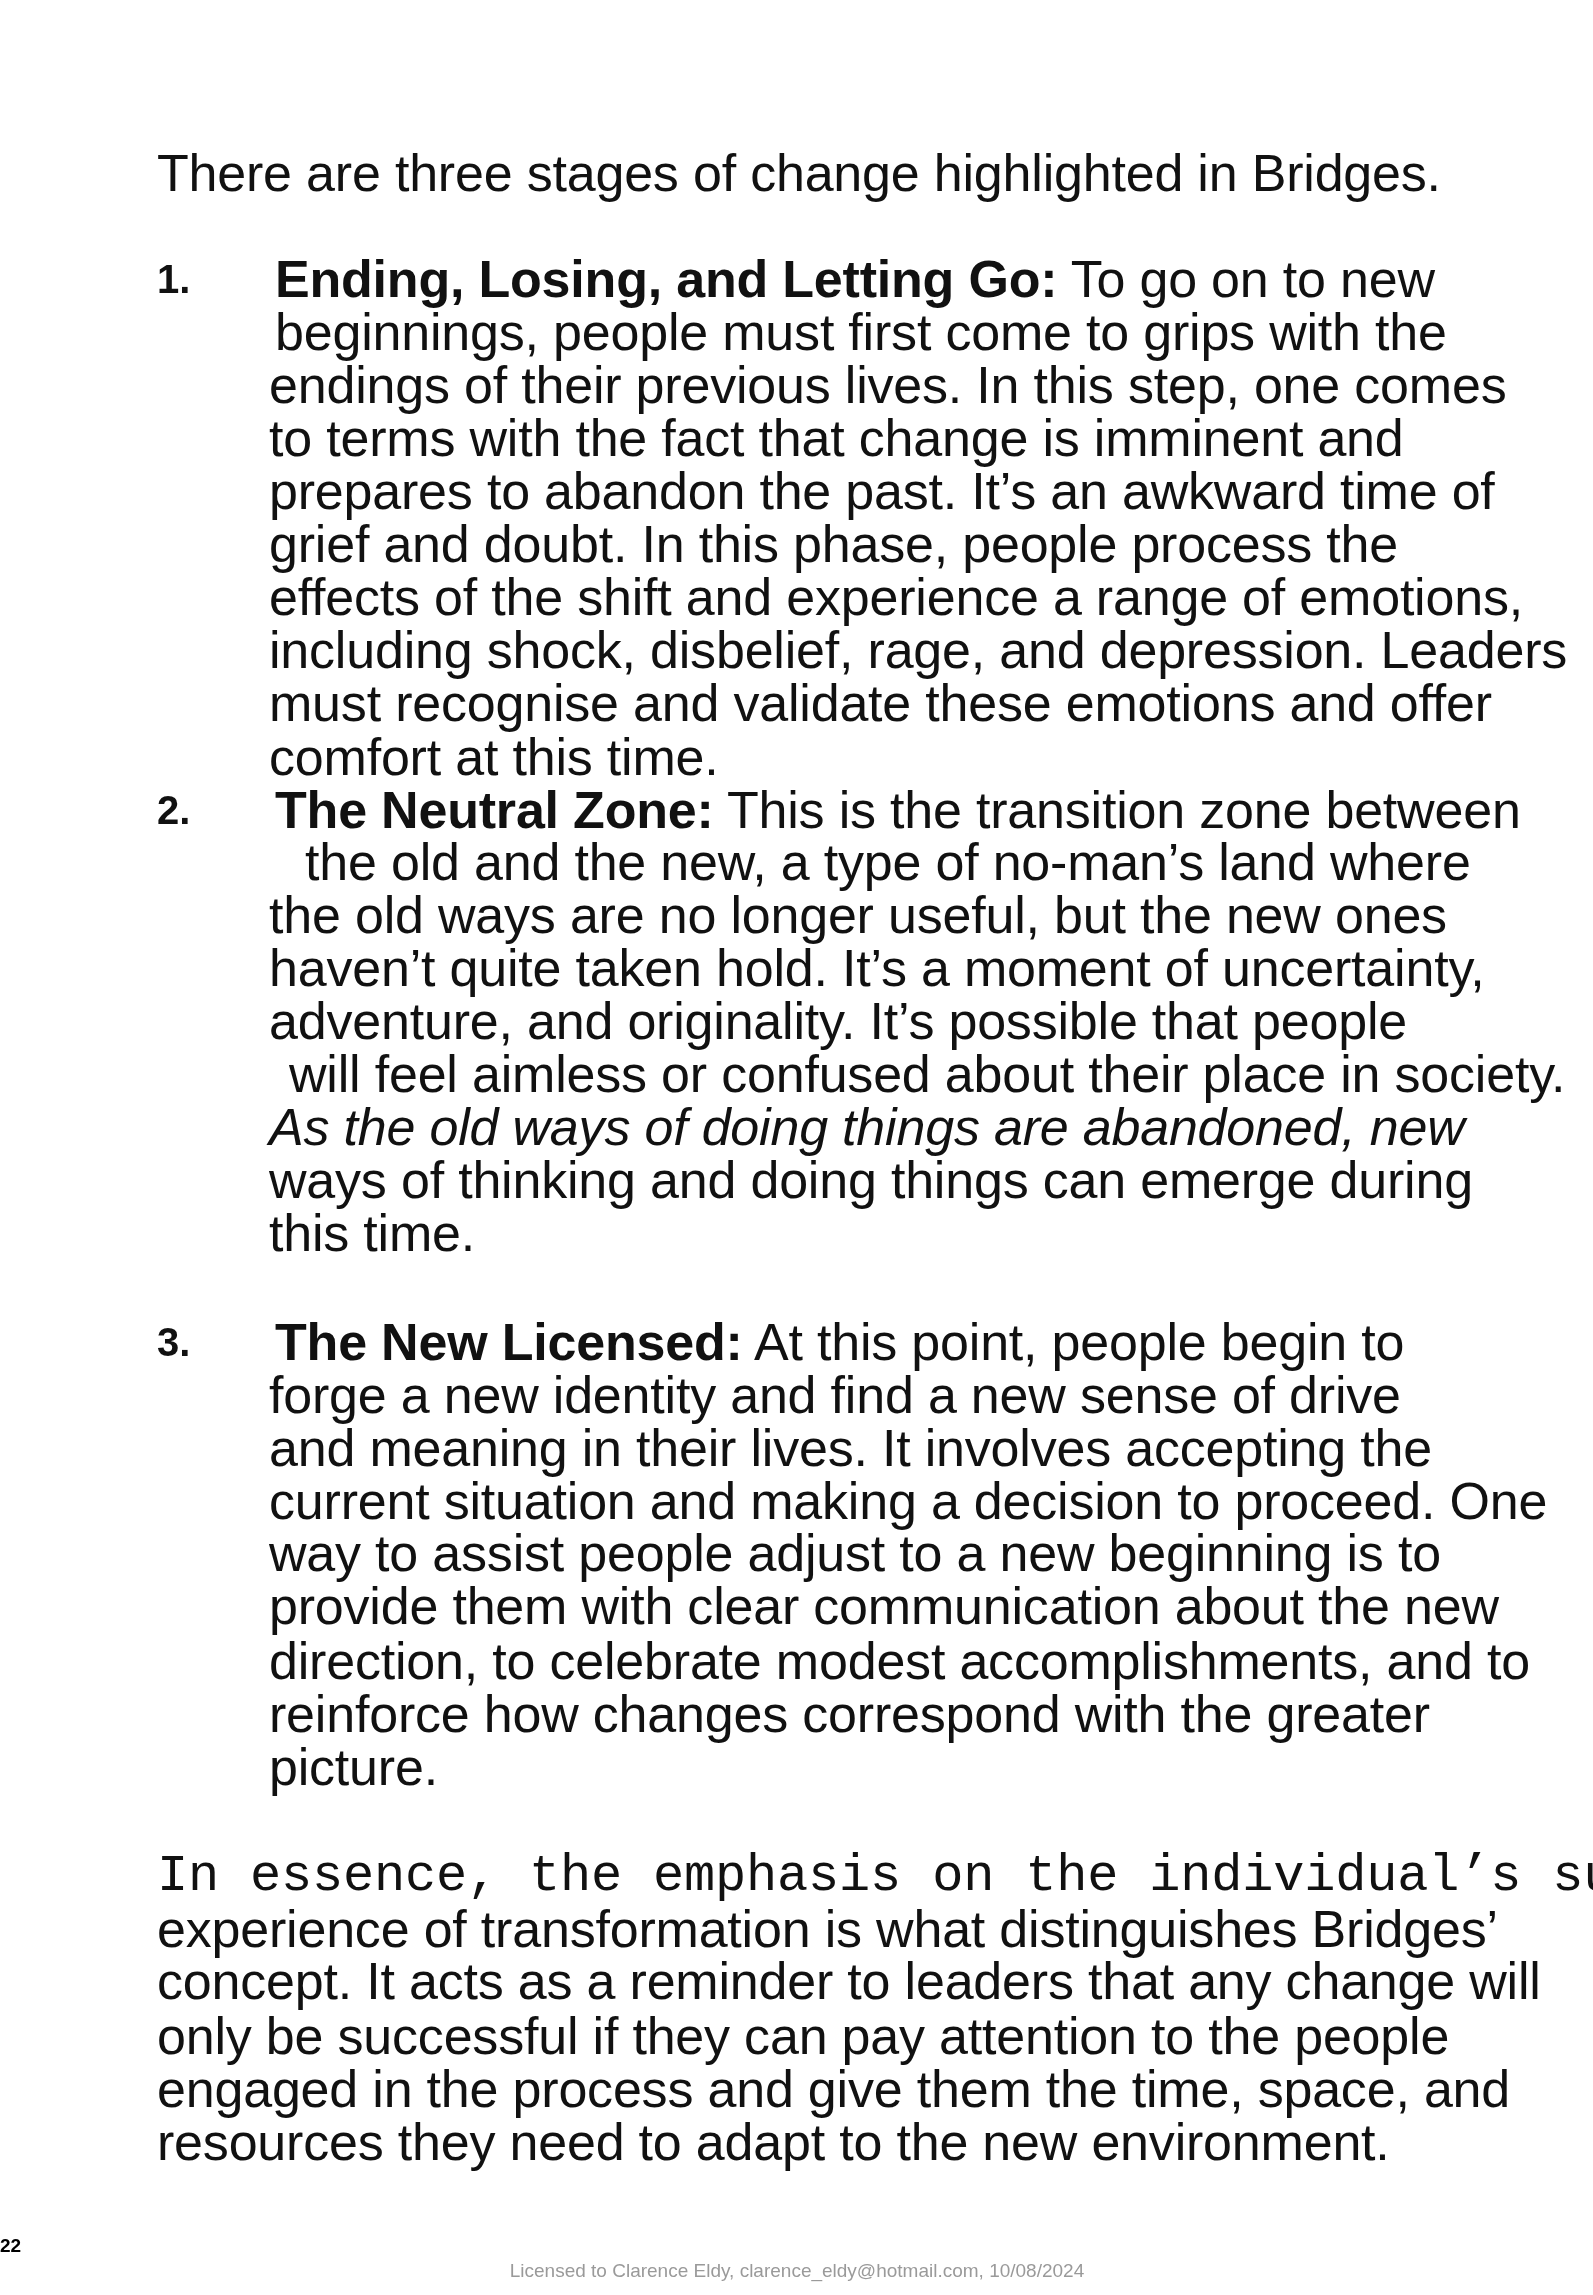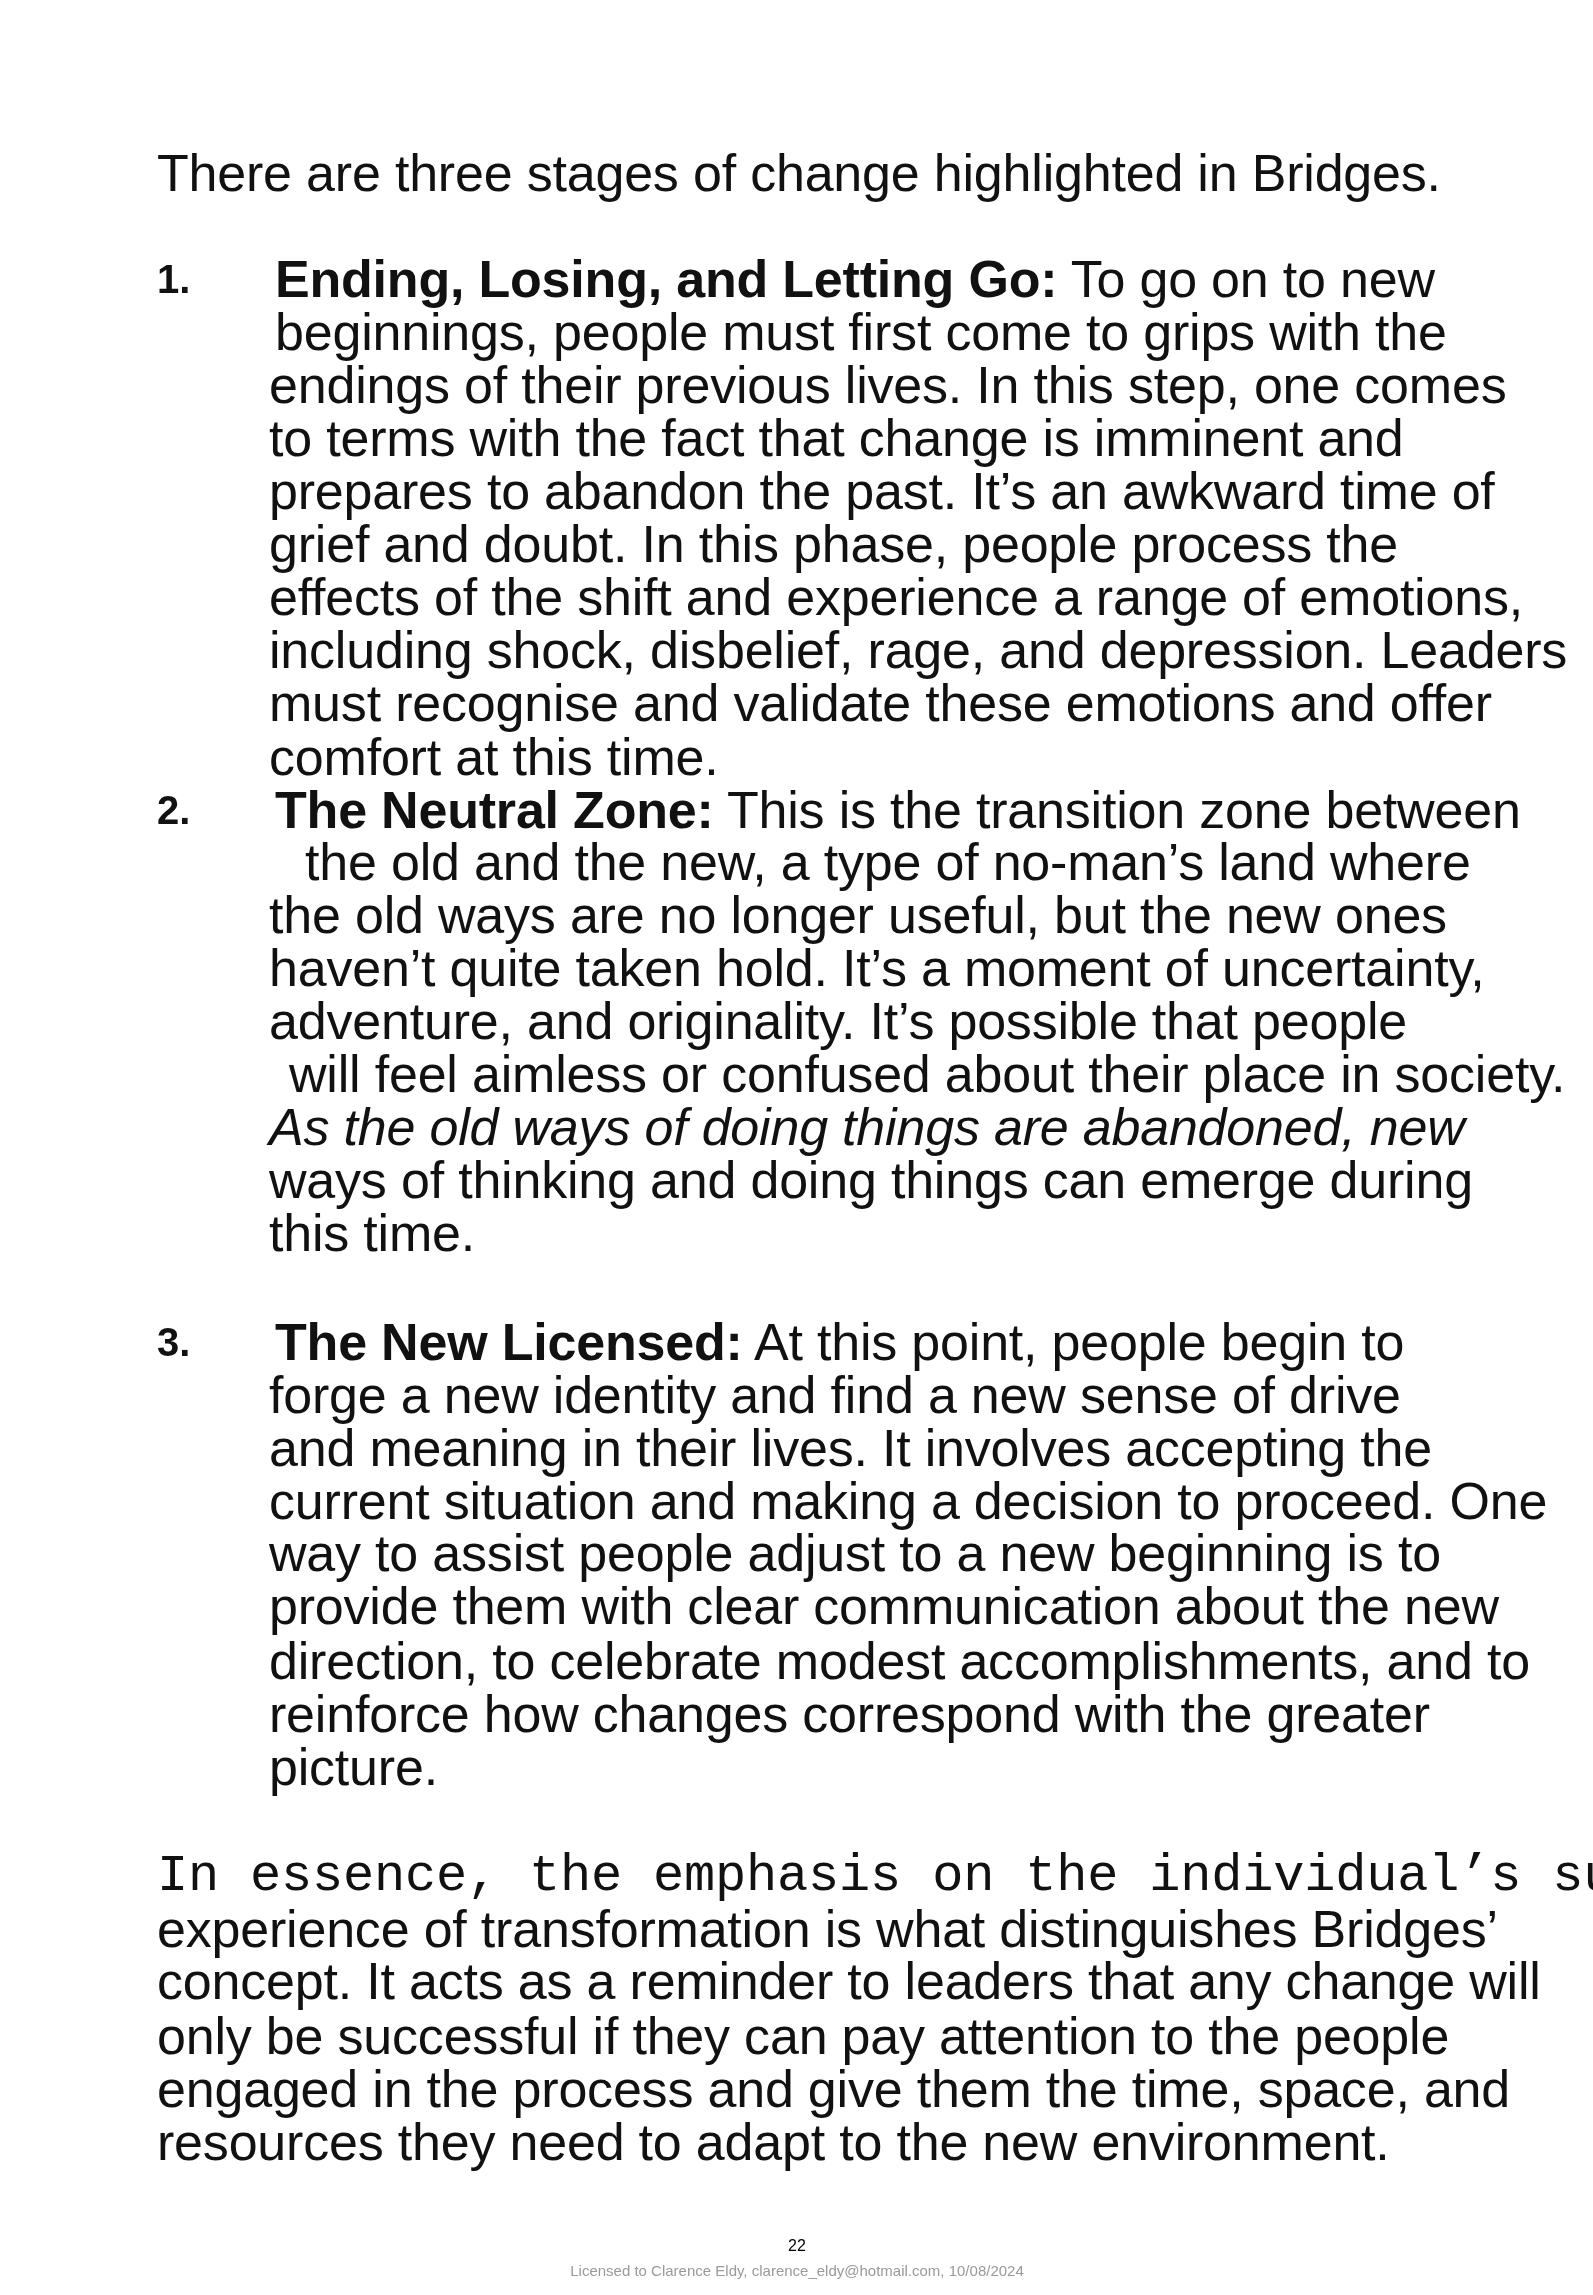--- a/index.html
+++ b/index.html
@@ -1,22 +1,22 @@
 <!DOCTYPE html>
 <html style="font-size:12.5px"><head>
 <meta charset="utf-8">
 <style>
   html, body { margin:0; padding:0; background:#ffffff; }
   body { width:1594px; height:2295px; position:relative; overflow:hidden;
          font-family:"Liberation Sans", sans-serif; color:#111111; }
   .line { position:absolute; white-space:nowrap; font-size:52px; line-height:53px; height:53px; letter-spacing:-0.2px; }
   .num { position:absolute; font-size:40px; line-height:53px; font-weight:bold; }
   b { font-weight:bold; }
-  .pagenum { position:absolute; left:0; width:1594px; text-align:center; top:2232px; font-size:16px; font-weight:normal; color:#000; line-height:28px; }
-  .license { position:absolute; left:0; width:1594px; text-align:center; top:2261px; font-size:15px; color:#9a9a9a; line-height:20px; }
+  .pagenum { position:absolute; left:0; width:1594px; text-align:left; top:2232px; font-size:19px; font-weight:bold; color:#000; line-height:28px; }
+  .license { position:absolute; left:0; width:1594px; text-align:center; top:2261px; font-size:19px; color:#9a9a9a; line-height:20px; }
 </style>
 </head>
 <body>
 
 <div class="line" style="left:157px; top:147px;">There are three stages of change highlighted in Bridges.</div>
 
 <div>
   <div class="num" style="left:157px; top:253px;">1.</div>
   <div class="line" style="left:275px; top:253px;"><b>Ending, Losing, and Letting Go:</b><span> To go on to new</span></div>
   <div class="line" style="left:275px; top:306px;">beginnings, people must first come to grips with the</div>

